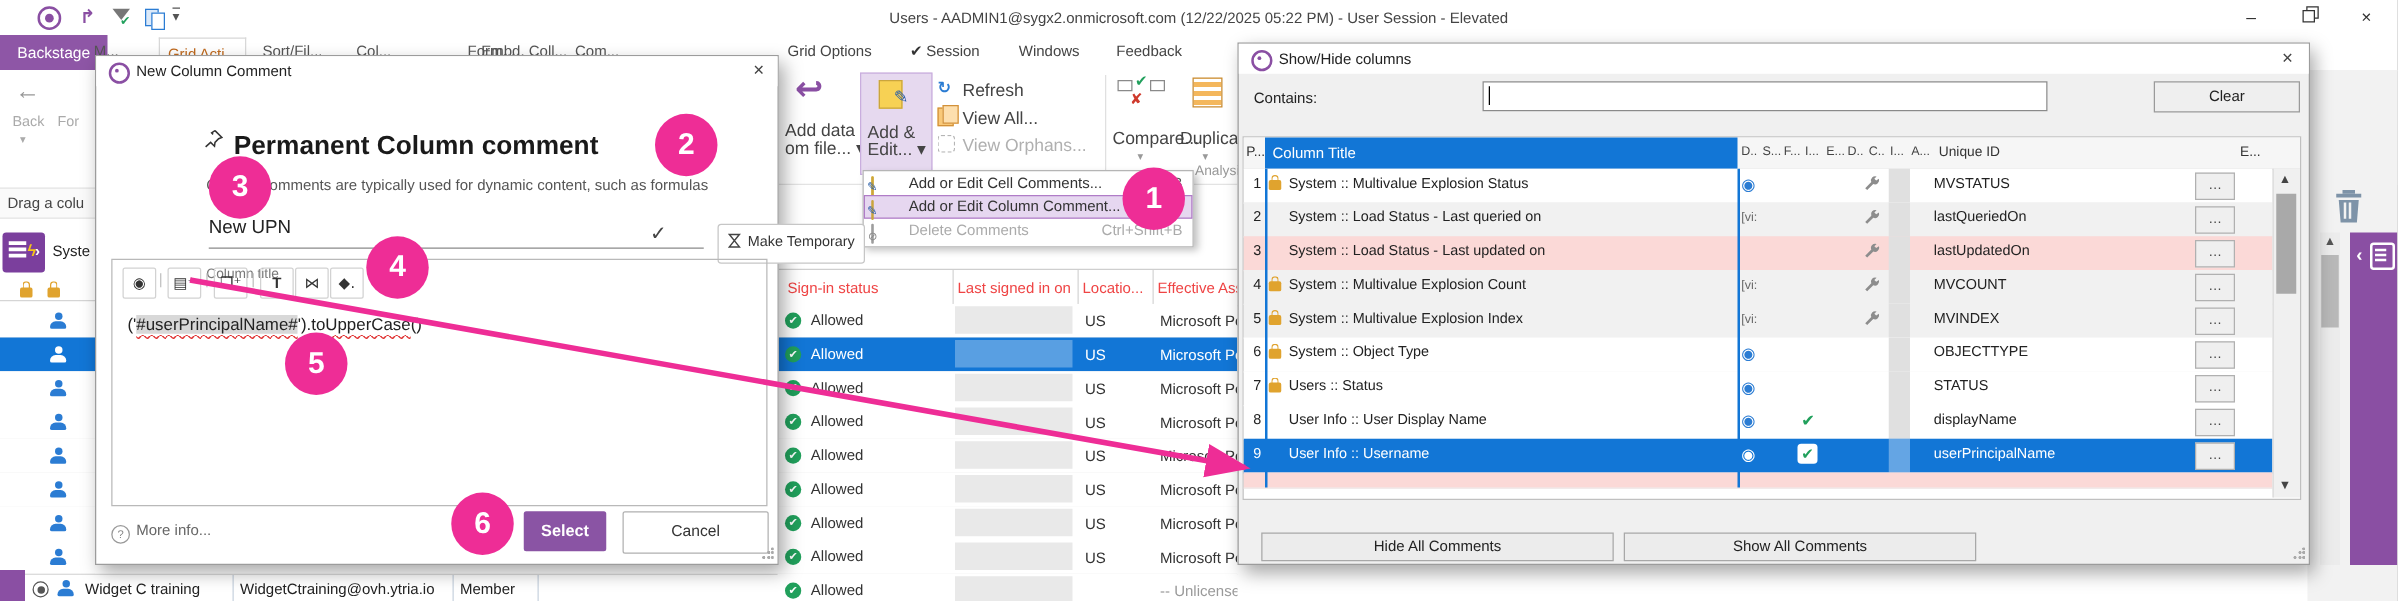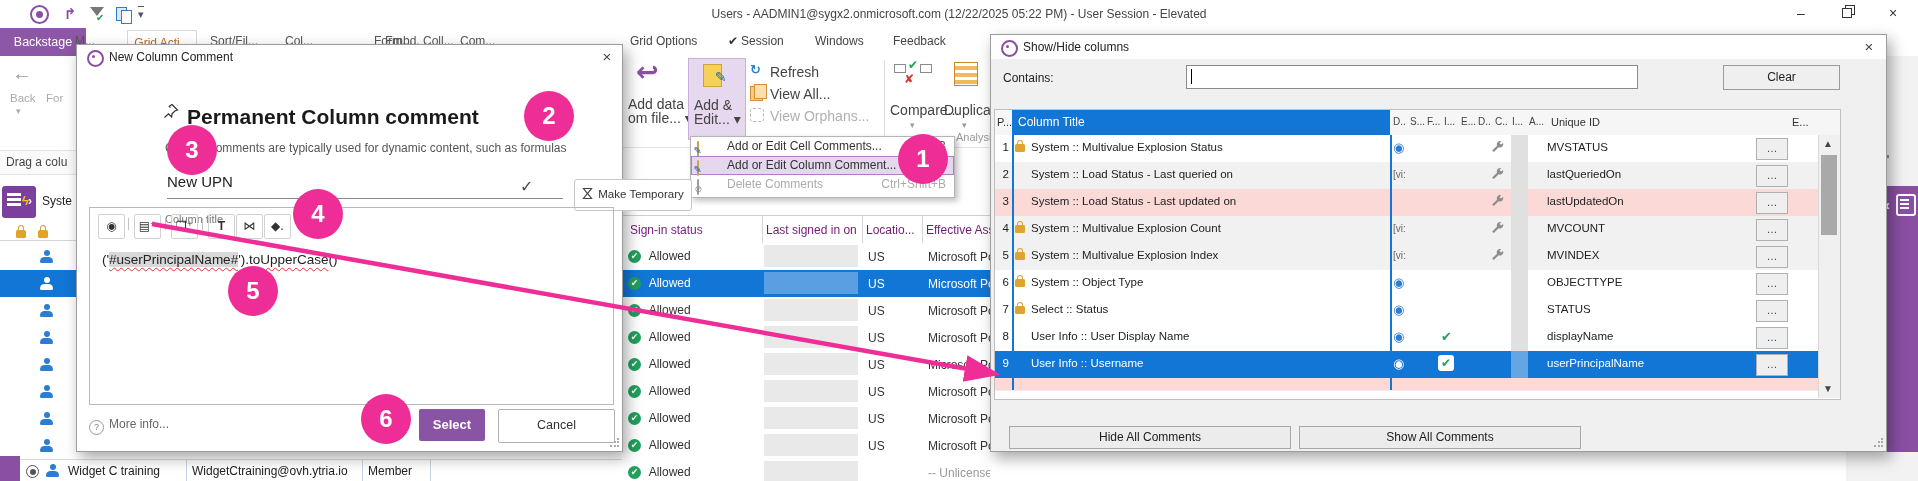--- a/index.html
+++ b/index.html
@@ -82,21 +82,21 @@
   .lsrow{position:absolute;left:0;width:76px;height:27px;border-bottom:1px solid #e8e8e8;background:#fff;}
   .lsrow.sel{background:#1276d6;}
   .purple-corner{left:0;top:456px;width:20px;height:25px;background:#8a4fa3;}
   .radio{position:relative;display:inline-block;width:11px;height:11px;border:1.5px solid #555;border-radius:50%;}
   .radio:after{content:"";position:absolute;inset:2.5px;background:#555;border-radius:50%;}
   .wrow{left:0;top:459px;width:624px;height:22px;background:#fff;border-top:1px solid #dcdcdc;}
   .wrow .v{position:absolute;top:0;width:1px;height:22px;background:#c9d4e0;}
   .wcell{position:absolute;top:4px;font-size:12px;color:#222;white-space:nowrap;}
   
   .ug-hdr{left:622px;top:215px;width:368px;height:28px;background:#fff;border-top:1px solid #cfcfcf;border-bottom:1px solid #cfcfcf;z-index:2;}
-  .ug-hcell{position:absolute;top:7px;font-size:12px;color:#701a75;white-space:nowrap;overflow:hidden;}
+  .ug-hcell{position:absolute;top:7px;font-size:12px;color:#ef4444;white-space:nowrap;overflow:hidden;}
   .ug-rows{left:622px;top:243px;width:368px;height:238px;overflow:hidden;z-index:2;}
   .ugrow{position:absolute;left:0;width:368px;height:27px;border-bottom:1px solid #e6e6e6;background:#fff;}
   .ugrow.sel{background:#1276d6;color:#fff;}
   .chkc{display:inline-block;width:13px;height:13px;border-radius:50%;background:#21a05c;color:#fff;font-size:9px;line-height:13px;text-align:center;vertical-align:middle;}
   .ug-v{position:absolute;top:0;width:1px;height:238px;background:#e3e3e3;}
   .col2blk{position:absolute;left:142px;top:2px;width:94px;height:22px;background:#e9e9e9;}
   .sel .col2blk{background:rgba(255,255,255,.3);}
   .unlic{color:#9a9a9a;}
   
   .dlg{background:#fff;border:1px solid #9c9c9c;box-shadow:4px 6px 14px rgba(0,0,0,.35);z-index:30;}
@@ -124,21 +124,21 @@
   .btn-apply{position:absolute;left:342px;top:364px;width:66px;height:32px;background:#8a54a4;color:#fff;font-weight:bold;font-size:13px;text-align:center;line-height:32px;border-radius:2px;}
   .btn-cancel{position:absolute;left:421px;top:364px;width:115px;height:32px;background:#fff;border:1px solid #b0b0b0;color:#333;font-size:12.5px;text-align:center;line-height:30px;border-radius:2px;}
   .grip{position:absolute;right:3px;bottom:3px;width:10px;height:10px;background:
     radial-gradient(circle at 2px 8px,#aaa 1px,transparent 1.5px),
     radial-gradient(circle at 6px 8px,#aaa 1px,transparent 1.5px),
     radial-gradient(circle at 6px 4px,#aaa 1px,transparent 1.5px),
     radial-gradient(circle at 9px 8px,#aaa 1px,transparent 1.5px),
     radial-gradient(circle at 9px 4px,#aaa 1px,transparent 1.5px),
     radial-gradient(circle at 9px 1px,#aaa 1px,transparent 1.5px);}
   
-  #shdlg{left:990px;top:34px;width:856px;height:416px;background:#f0f0f0;padding-left:39px;}
+  #shdlg{left:990px;top:34px;width:856px;height:416px;background:#f0f0f0;}
   .sh-contains{position:absolute;left:12px;top:36px;font-size:12px;color:#222;}
   .sh-input{position:absolute;left:195px;top:30px;width:450px;height:22px;background:#fff;border:1px solid #8a8a8a;}
   .sh-caret{position:absolute;left:4px;top:3px;width:1px;height:15px;background:#000;}
   .sh-clear{position:absolute;left:732px;top:30px;width:115px;height:23px;background:#efefef;border:1px solid #9a9a9a;font-size:12px;text-align:center;line-height:22px;color:#222;}
   .sh-table{position:absolute;left:3px;top:74px;width:845px;height:289px;background:#fff;border:1px solid #c0c0c0;}
   .sh-hdr{position:absolute;left:0;top:0;width:845px;height:25px;background:#f6f6f6;border-bottom:1px solid #c9c9c9;font-size:11px;color:#333;}
   .sh-hblue{position:absolute;left:17px;top:0;width:378px;height:25px;background:#1276d6;color:#fff;font-size:12px;line-height:25px;padding-left:6px;box-sizing:border-box;}
   .fh{position:absolute;top:6px;width:16px;overflow:hidden;white-space:nowrap;font-size:10px;color:#444;}
   .shr{position:absolute;left:0;width:823px;height:27px;border-bottom:1px solid #ededed;font-size:11.5px;color:#222;}
   .shr-num{position:absolute;left:0;top:6px;width:14px;text-align:right;}
@@ -537,21 +537,21 @@
             <span class="lock shr-lock"></span>
             <span class="shr-title">System :: Object Type</span>
             <span class="shr-eye">◉</span>
             <span class="shr-strip"></span>
             <span class="shr-unique">OBJECTTYPE</span>
             <span class="shr-dots">…</span>
           </div>
           <div class="shr" style="top: 187px; background: rgb(255, 255, 255);">
             <span class="shr-num">7</span>
             <span class="lock shr-lock"></span>
-            <span class="shr-title">Select :: Status</span>
+            <span class="shr-title">Users :: Status</span>
             <span class="shr-eye">◉</span>
             <span class="shr-strip"></span>
             <span class="shr-unique">STATUS</span>
             <span class="shr-dots">…</span>
           </div>
           <div class="shr" style="top: 214px; background: rgb(255, 255, 255);">
             <span class="shr-num">8</span>
             <span class="shr-title">User Info :: User Display Name</span>
             <span class="shr-eye">◉</span>
             <span class="shr-check">✔</span>

